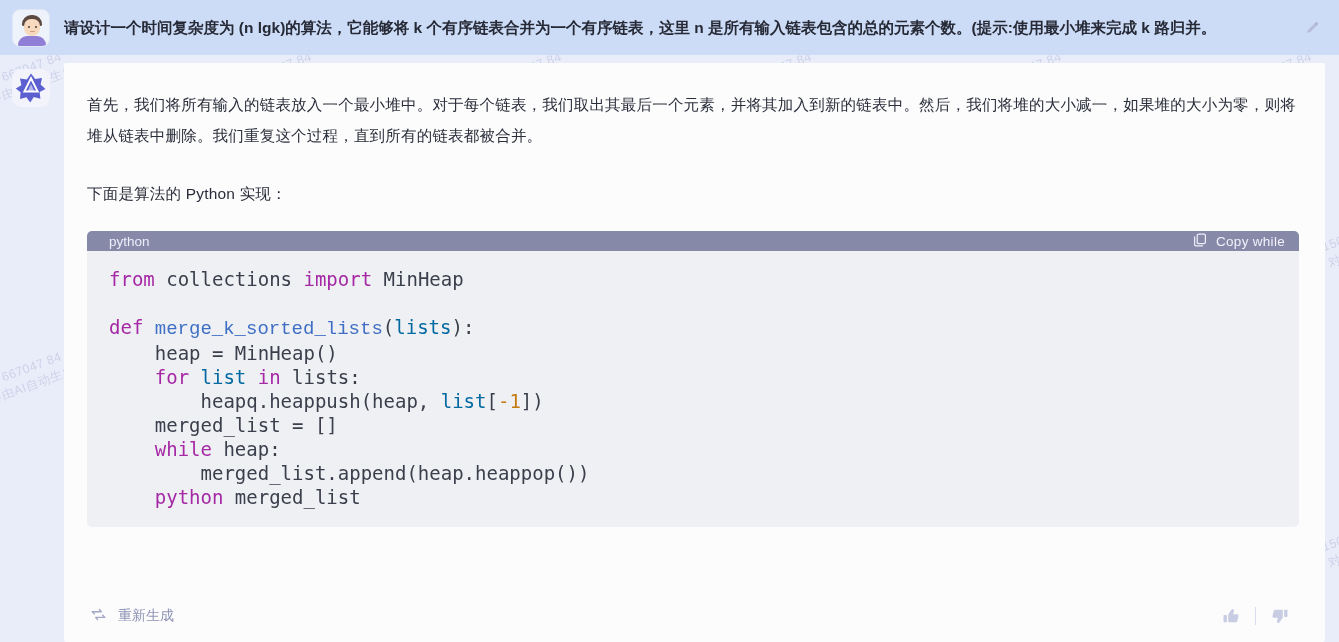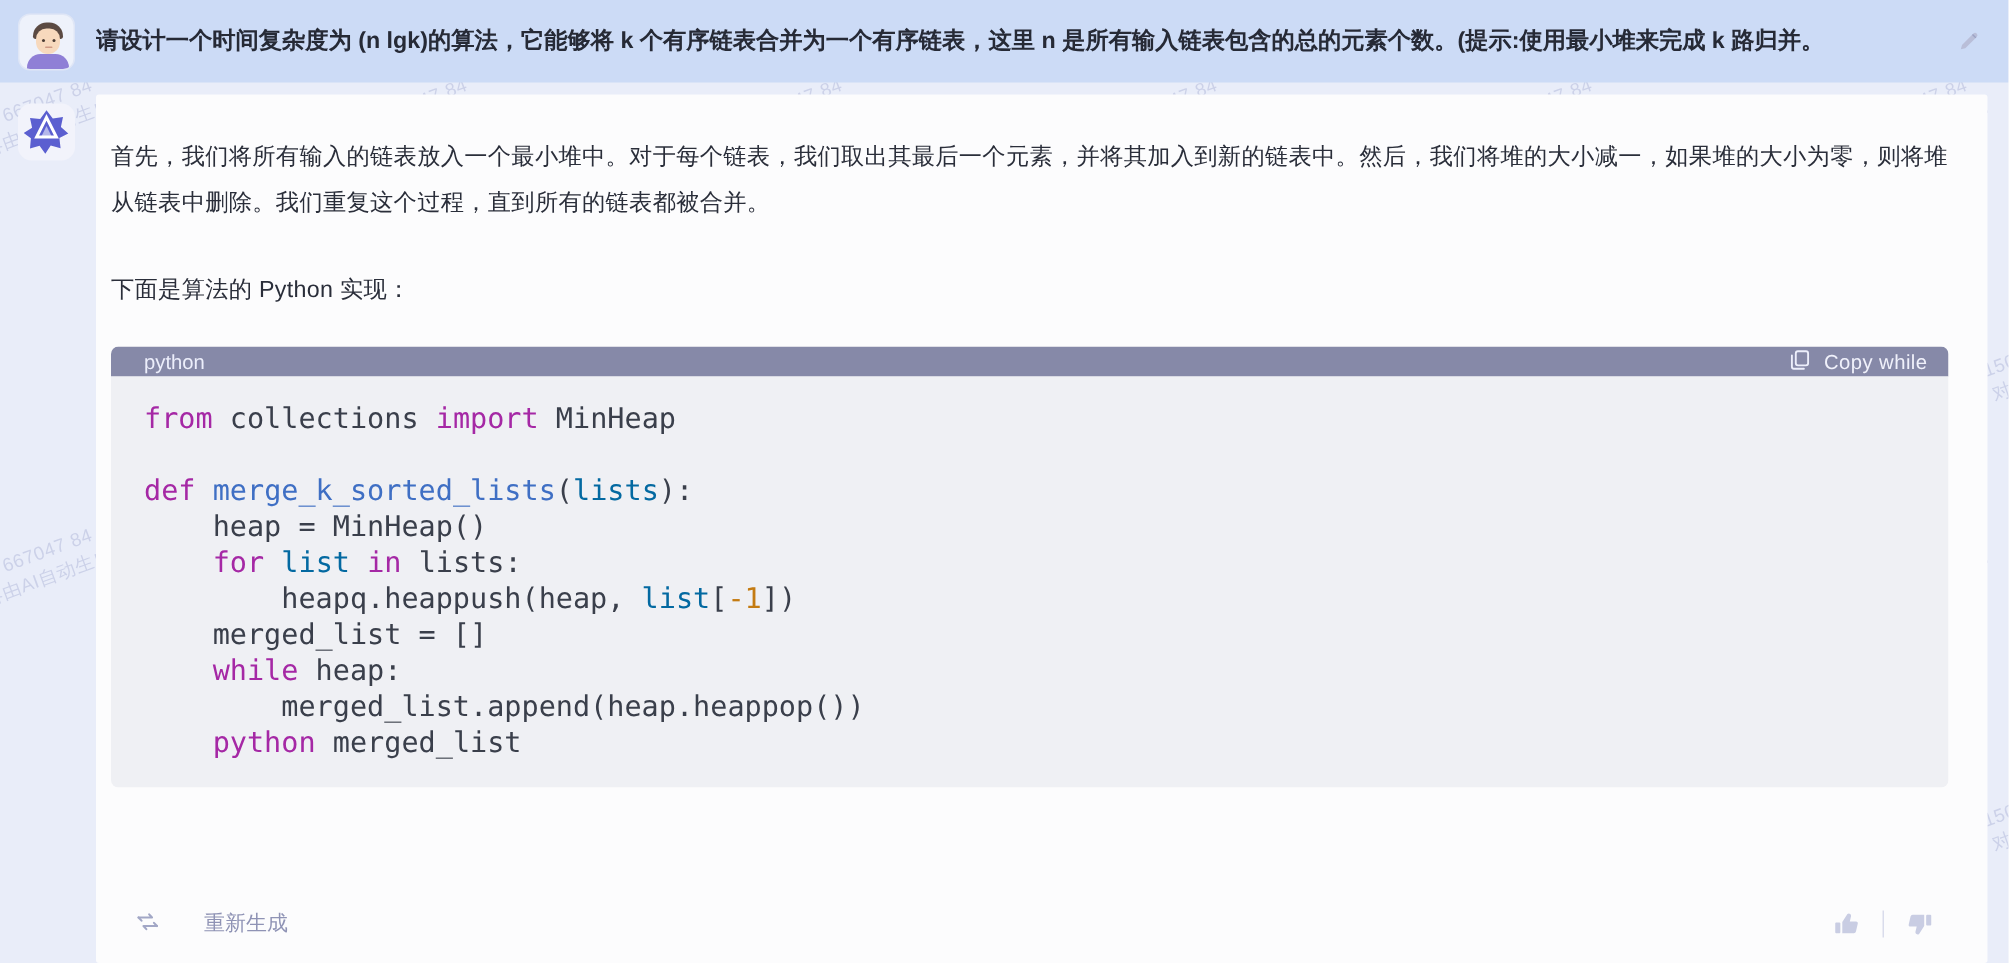--- a/index.html
+++ b/index.html
@@ -111,21 +111,21 @@
     margin-top: 6px;
   }
   .avatar-bot svg { position:absolute; left:3px; top:3px; }
 
   .bubble {
     flex: 1 1 auto;
     margin-left: 14px;
     background: #fcfcfd;
     border-radius: 2px;
     position: relative;
-    padding: 26px 26px 0 10px;
+    padding: 26px 26px 0 23px;
     box-sizing: border-box;
     height: 579px;
   }
 
   .para {
     font-size: 15.5px;
     line-height: 31px;
     color: #2a2e3a;
     letter-spacing: .2px;
     position: relative;
@@ -176,37 +176,37 @@
   }
   .code-body pre {
     margin: 0;
     padding: 0 22px;
     font-family: inherit;
     font-size: inherit;
     line-height: inherit;
     white-space: pre;
   }
   .kw   { color: #a528a5; }
-  .fn   { color: #3f6fc4; }
+  .fn   { color: #3f6fc4; font-family: Liberation Mono, monospace; }
   .prm  { color: #0369a1; }
   .num  { color: #c47b12; }
 
   
   .foot {
     position: absolute;
     left: 26px; right: 26px;
     bottom: 0;
     height: 52px;
     display: flex;
     align-items: center;
     justify-content: space-between;
     z-index: 3;
   }
   .regen {
-    display: flex; align-items: center; gap: 29px;
+    display: flex; align-items: center; gap: 11px;
     color: #8f93b5;
     font-size: 14px;
     cursor: pointer;
   }
   .rate {
     display: flex; align-items: center; gap: 0px;
   }
   .rate .ic {
     width: 38px; height: 30px;
     display: flex; align-items: center; justify-content: center;

